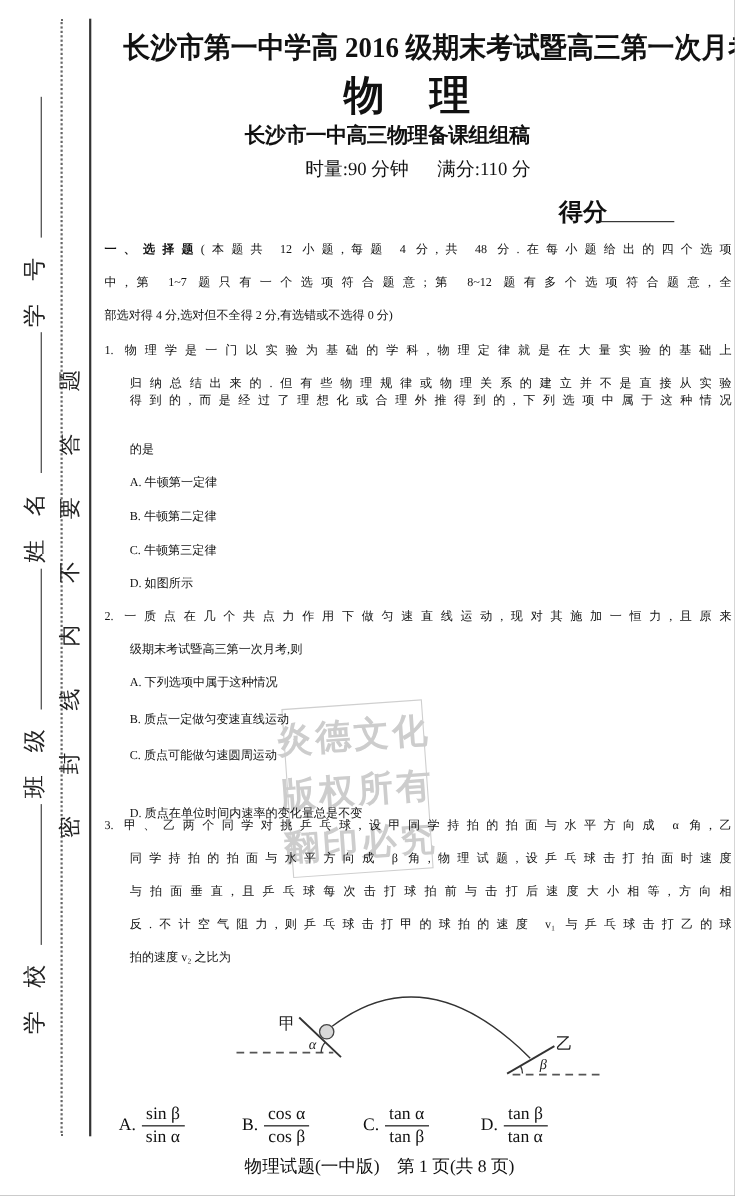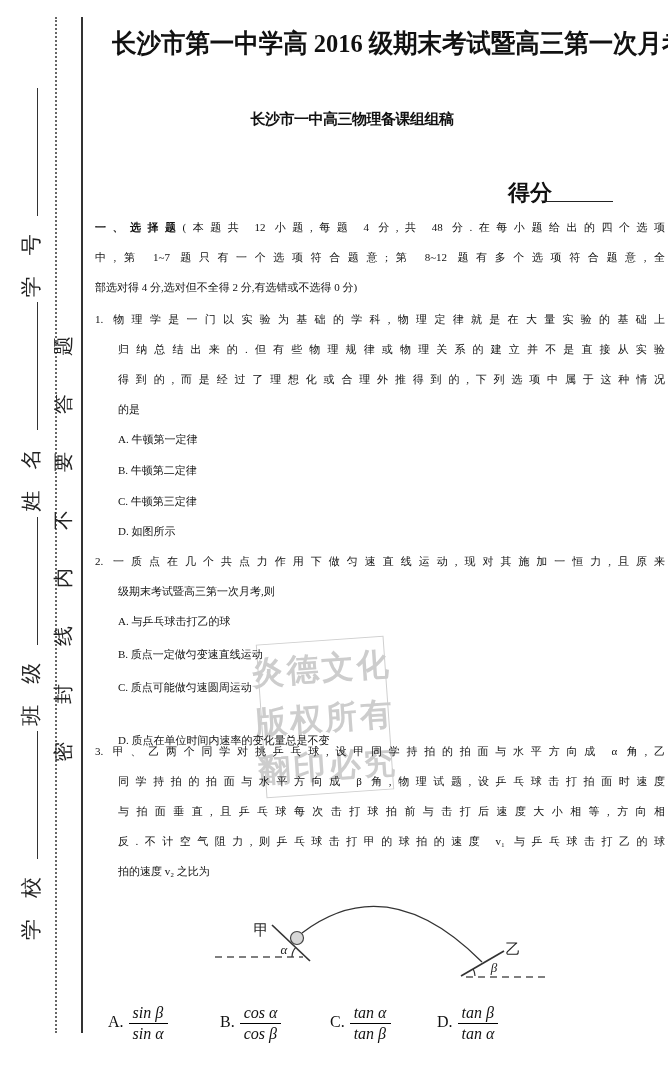--- a/index.html
+++ b/index.html
@@ -37,21 +37,21 @@
     font-size:32px;letter-spacing:3px;color:#cdcdcd;white-space:nowrap;
   }
   .wl1{top:6px;} .wl2{top:56px;} .wl3{top:104px;}
   
   .hdr{position:absolute;left:95px;width:570px;text-align:center;z-index:2;}
   .exam-title{top:26px;font-size:26px;font-weight:bold;letter-spacing:0px;
     transform:scaleX(.94);white-space:nowrap;}
   .subject{top:62px;font-size:37px;font-weight:bold;
     font-family:"Liberation Sans",sans-serif;letter-spacing:2px;
     transform:translateX(-9px);white-space:nowrap;}
-  .subtitle{top:110px;font-size:15px;font-weight:bold;
+  .subtitle{top:110px;font-size:19px;font-weight:bold;
     font-family:"Liberation Sans",sans-serif;letter-spacing:-0.5px;
     transform:translateX(-28px);white-space:nowrap;}
   .meta-row{top:142px;font-size:17px;white-space:nowrap;}
   .meta-row .gap{display:inline-block;width:26px;}
   .score-label{position:absolute;left:508px;top:178px;font-size:22px;
     font-weight:bold;font-family:"Liberation Sans",sans-serif;z-index:2;}
   .score-line{position:absolute;left:545px;top:201px;width:68px;height:0;
     border-bottom:1.5px solid #222;z-index:2;}
   
   .content{position:absolute;left:95px;top:0;width:570px;z-index:1;}
@@ -60,22 +60,22 @@
   .just{white-space:normal;text-align:justify;text-align-last:justify;}
   .ind{left:23px;width:547px;}
   .sec-title{font-weight:bold;}
   
   .figure{position:absolute;left:200px;top:888px;z-index:1;}
   .figure text{font-size:15px;fill:#222;font-family:"Liberation Serif",serif;}
   .figure .greek{font-style:italic;font-size:13px;}
   
   .opt-frac{position:absolute;top:1004px;font-size:16px;z-index:1;
     white-space:nowrap;}
-  .opt-frac .frac{display:inline-block;text-align:left;
-    vertical-align:middle;margin-left:5px;font-style:italic;}
+  .opt-frac .frac{display:inline-block;text-align:right;
+    vertical-align:middle;margin-left:5px;}
   .opt-frac .num{display:block;border-bottom:1px solid #000;padding:0 4px 1px;}
   .opt-frac .den{display:block;padding:1px 4px 0;}
   .oA{left:108px;} .oB{left:220px;} .oC{left:330px;} .oD{left:437px;}
   
   .footer{position:absolute;left:95px;top:1050px;width:570px;
     text-align:center;font-size:16px;transform:translateX(-35px);z-index:1;}
 </style>
 </head>
 <body>
 
@@ -93,42 +93,46 @@
 
   <div class="seal-strip">密　封　线　内　不　要　答　题</div>
 
   <div class="watermark">
     <div class="wl wl1">炎德文化</div>
     <div class="wl wl2">版权所有</div>
     <div class="wl wl3">翻印必究</div>
   </div>
 
   <div class="hdr exam-title">长沙市第一中学高 2016 级期末考试暨高三第一次月考</div>
+  <div class="hdr subject">物　理</div>
   <div class="hdr subtitle">长沙市一中高三物理备课组组稿</div>
+  <div class="hdr meta-row">
+    <span>时量:90 分钟</span><span class="gap"></span><span>满分:110 分</span>
+  </div>
   <div class="score-label">得分</div>
   <div class="score-line"></div>
 
   <div class="content">
 
     <div class="ln just" style="top:215px"><span class="sec-title">一、选择题</span><span>(本题共 12 小题,每题 4 分,共 48 分.在每小题给出的四个选项</span></div>
     <div class="ln just" style="top:245px">中,第 1~7 题只有一个选项符合题意;第 8~12 题有多个选项符合题意,全</div>
     <div class="ln" style="top:275px">部选对得 4 分,选对但不全得 2 分,有选错或不选得 0 分)</div>
 
     <div class="ln just" style="top:307px">1. 物理学是一门以实验为基础的学科,物理定律就是在大量实验的基础上</div>
     <div class="ln just ind" style="top:337px">归纳总结出来的.但有些物理规律或物理关系的建立并不是直接从实验</div>
-    <div class="ln just ind" style="top:367px">得到的,而是经过了理想化或合理外推得到的,下列选项中属于这种情况</div>
+    <div class="ln just ind" style="top:352px">得到的,而是经过了理想化或合理外推得到的,下列选项中属于这种情况</div>
     <div class="ln ind" style="top:397px">的是</div>
     <div class="ln ind" style="top:427px">A. 牛顿第一定律</div>
     <div class="ln ind" style="top:458px">B. 牛顿第二定律</div>
     <div class="ln ind" style="top:489px">C. 牛顿第三定律</div>
     <div class="ln ind" style="top:519px">D. 如图所示</div>
 
     <div class="ln just" style="top:549px">2. 一质点在几个共点力作用下做匀速直线运动,现对其施加一恒力,且原来</div>
     <div class="ln ind" style="top:579px">级期末考试暨高三第一次月考,则</div>
-    <div class="ln ind" style="top:609px">A. 与乒乓球击打乙的球</div>
+    <div class="ln ind" style="top:609px">A. 下列选项中属于这种情况</div>
     <div class="ln ind" style="top:642px">B. 质点一定做匀变速直线运动</div>
     <div class="ln ind" style="top:675px">C. 质点可能做匀速圆周运动</div>
     <div class="ln ind" style="top:728px">D. 质点在单位时间内速率的变化量总是不变</div>
 
     <div class="ln just" style="top:739px">3. 甲、乙两个同学对挑乒乓球,设甲同学持拍的拍面与水平方向成 α 角,乙</div>
     <div class="ln just ind" style="top:769px">同学持拍的拍面与水平方向成 β 角,物理试题,设乒乓球击打拍面时速度</div>
     <div class="ln just ind" style="top:799px">与拍面垂直,且乒乓球每次击打球拍前与击打后速度大小相等,方向相</div>
     <div class="ln just ind" style="top:829px">反.不计空气阻力,则乒乓球击打甲的球拍的速度 v₁ 与乒乓球击打乙的球</div>
     <div class="ln ind" style="top:859px">拍的速度 v₂ 之比为</div>
   </div>
@@ -154,14 +158,15 @@
   <div class="opt-frac oB">
     <span>B.</span><span class="frac"><span class="num">cos α</span><span class="den">cos β</span></span>
   </div>
   <div class="opt-frac oC">
     <span>C.</span><span class="frac"><span class="num">tan α</span><span class="den">tan β</span></span>
   </div>
   <div class="opt-frac oD">
     <span>D.</span><span class="frac"><span class="num">tan β</span><span class="den">tan α</span></span>
   </div>
 
+  <div class="footer">物理试题(一中版)　第 1 页(共 8 页)</div>
 
 </div>
 
 </body></html>

